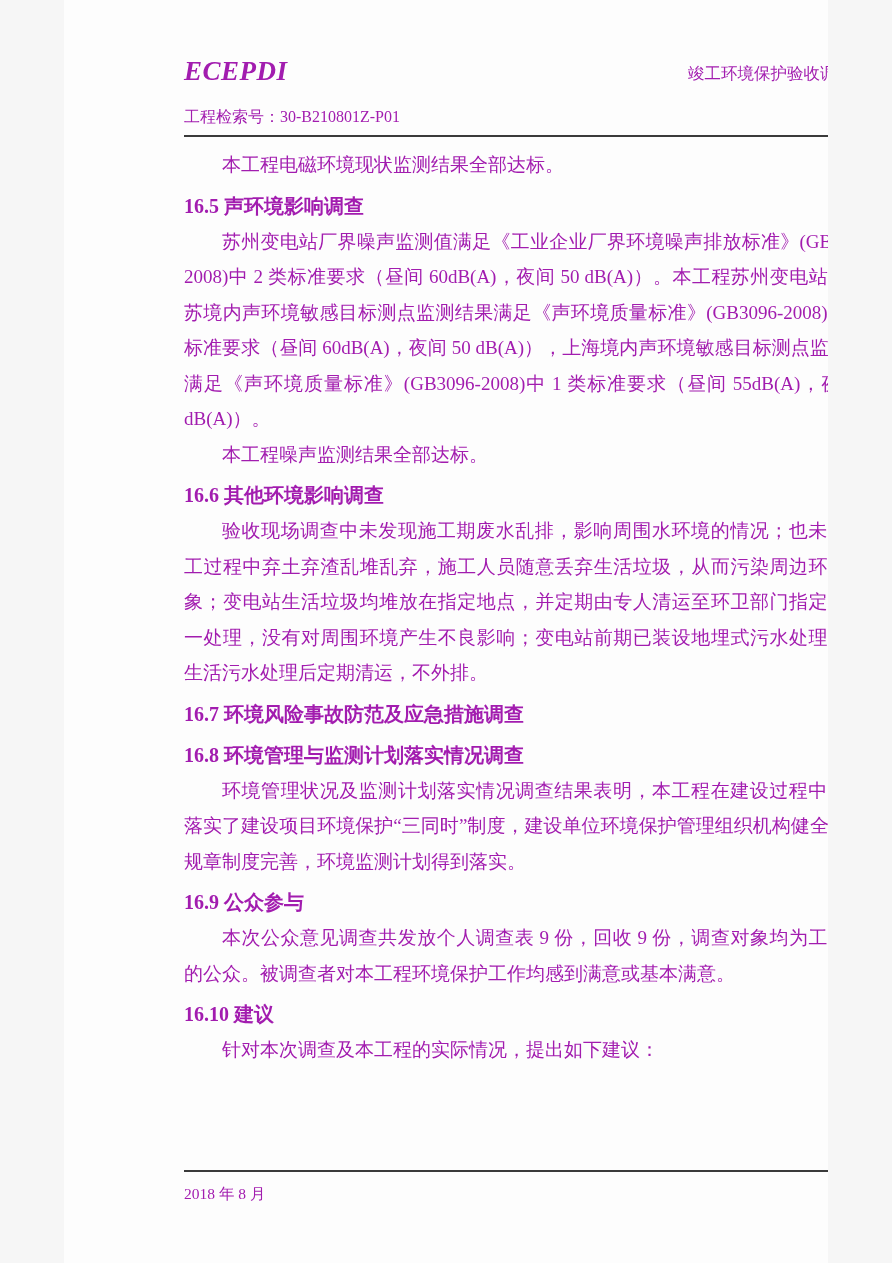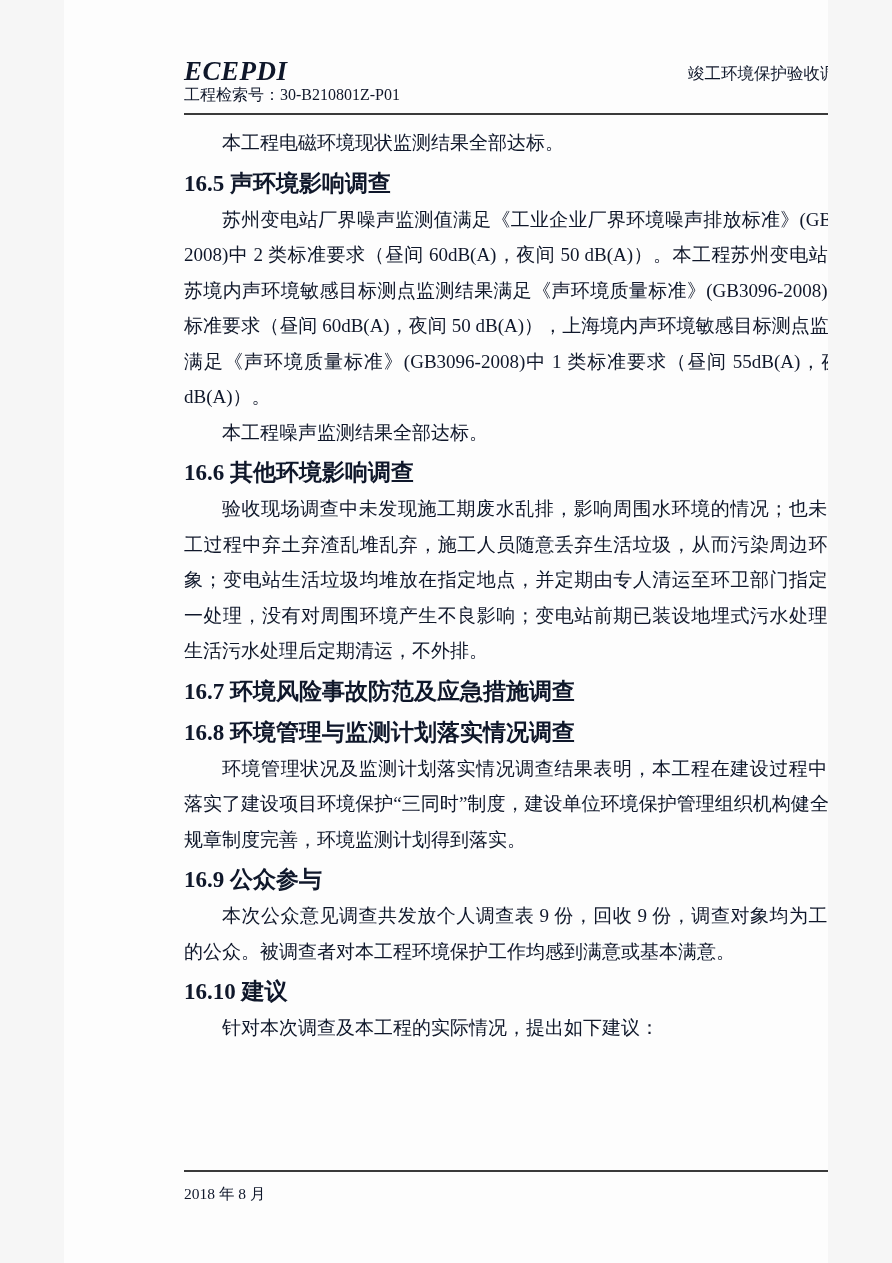--- a/index.html
+++ b/index.html
@@ -7,21 +7,21 @@
     padding: 0;
     background: #f6f6f6;
     font-family: "Liberation Serif", "DejaVu Serif", serif;
   }
   .page {
     position: relative;
     width: 764px;
     height: 1263px;
     margin: 0 auto;
     background: #fdfdfd;
-    color: #0f172a;
+    color: #a21caf;
     box-sizing: border-box;
     overflow: hidden;
   }
   .page-inner {
     position: absolute;
     left: 120px;
     width: 702px;
     top: 0;
   }
   
@@ -41,41 +41,42 @@
   .report-title {
     font-size: 16.5px;
     line-height: 1;
     padding-bottom: 3px;
     margin-left: 17px;
   }
   .header-row-2 {
     display: flex;
     justify-content: space-between;
     align-items: flex-end;
+    margin-top: 22px;
     font-size: 16px;
   }
   .header-rule {
     border: none;
     border-top: 2.5px solid #3a3a3a;
     margin: 7px 0 0 0;
   }
   
   .doc-body {
     margin-top: 10px;
     font-size: 19px;
     text-align: justify;
   }
   .body-para {
     margin: 0;
     line-height: 35.5px;
     text-indent: 2em;
   }
   .sec-heading {
     margin: 5px 0 0 0;
-    font-size: 23px;
+    font-size: 20px;
     font-weight: bold;
     line-height: 36px;
     text-indent: 0;
   }
   
   .footer {
     position: absolute;
     left: 120px;
     width: 702px;
     top: 1170px;

